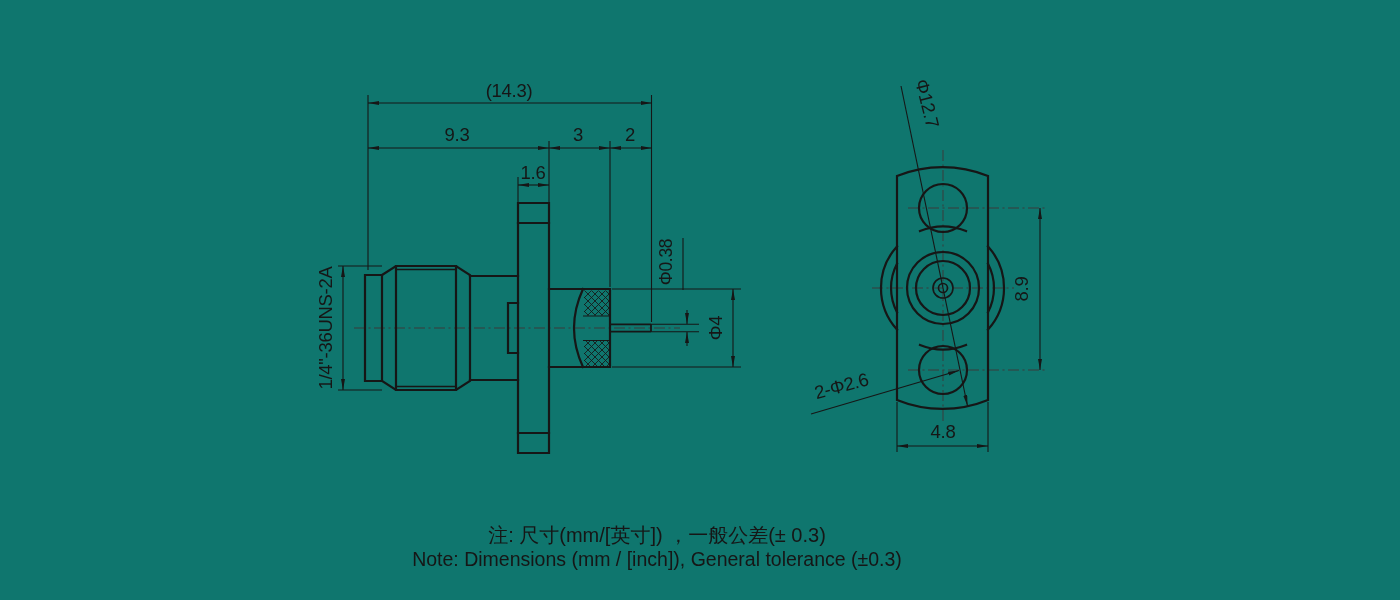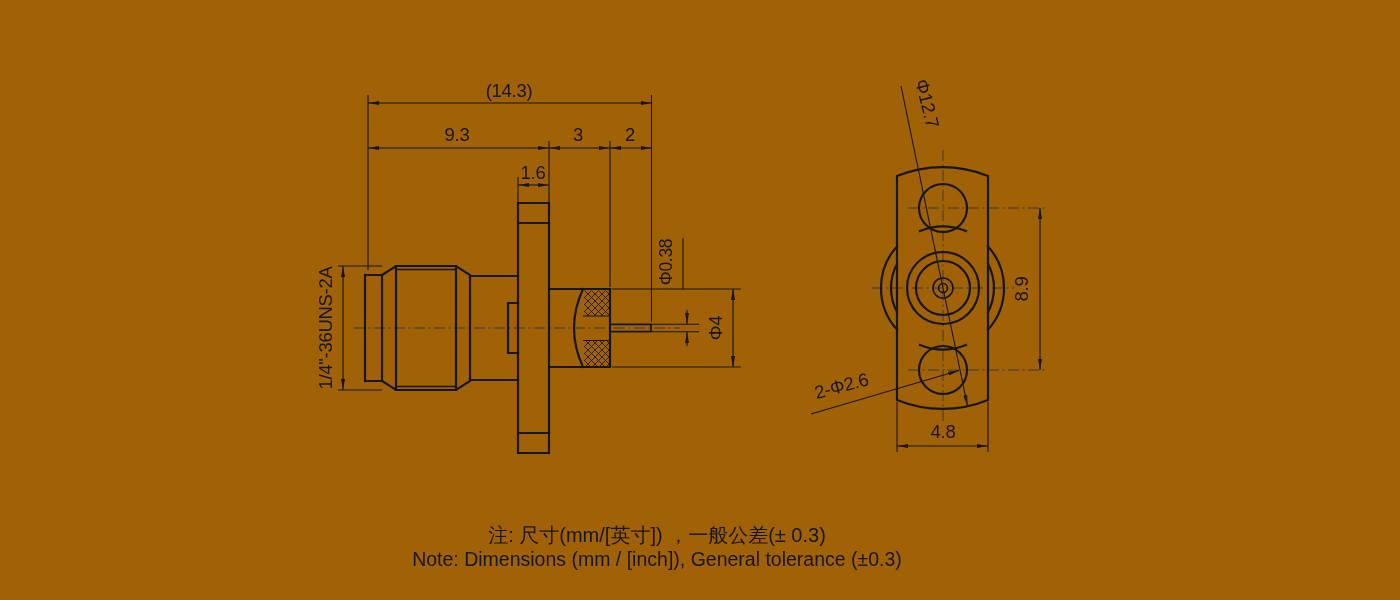--- a/index.html
+++ b/index.html
@@ -1,16 +1,16 @@
 <!DOCTYPE html>
 <html><head>
 <meta charset="utf-8">
 <style>
   html,body{margin:0;padding:0;background:#ffffff;}
-  .canvas{position:relative;width:1400px;height:600px;background:#a16207;overflow:hidden;
+  .canvas{position:relative;width:1400px;height:600px;background:#0f766e;overflow:hidden;
           font-family:"Liberation Sans","DejaVu Sans",sans-serif;}
   svg{position:absolute;left:0;top:0;}
   svg text{fill:#161616;font-family:"Liberation Sans","DejaVu Sans",sans-serif;}
   .dimtxt{font-size:18.5px;letter-spacing:-0.3px;}
   .dimtxt-s{font-size:17.5px;letter-spacing:-0.3px;}
   .notetxt{font-size:20px;}
   .notetxt2{font-size:19.5px;}
   .thick{stroke:#161616;stroke-width:2.2;fill:none;stroke-linecap:square;}
   .med{stroke:#161616;stroke-width:1.5;fill:none;}
   .thin{stroke:#161616;stroke-width:1.1;fill:none;}

